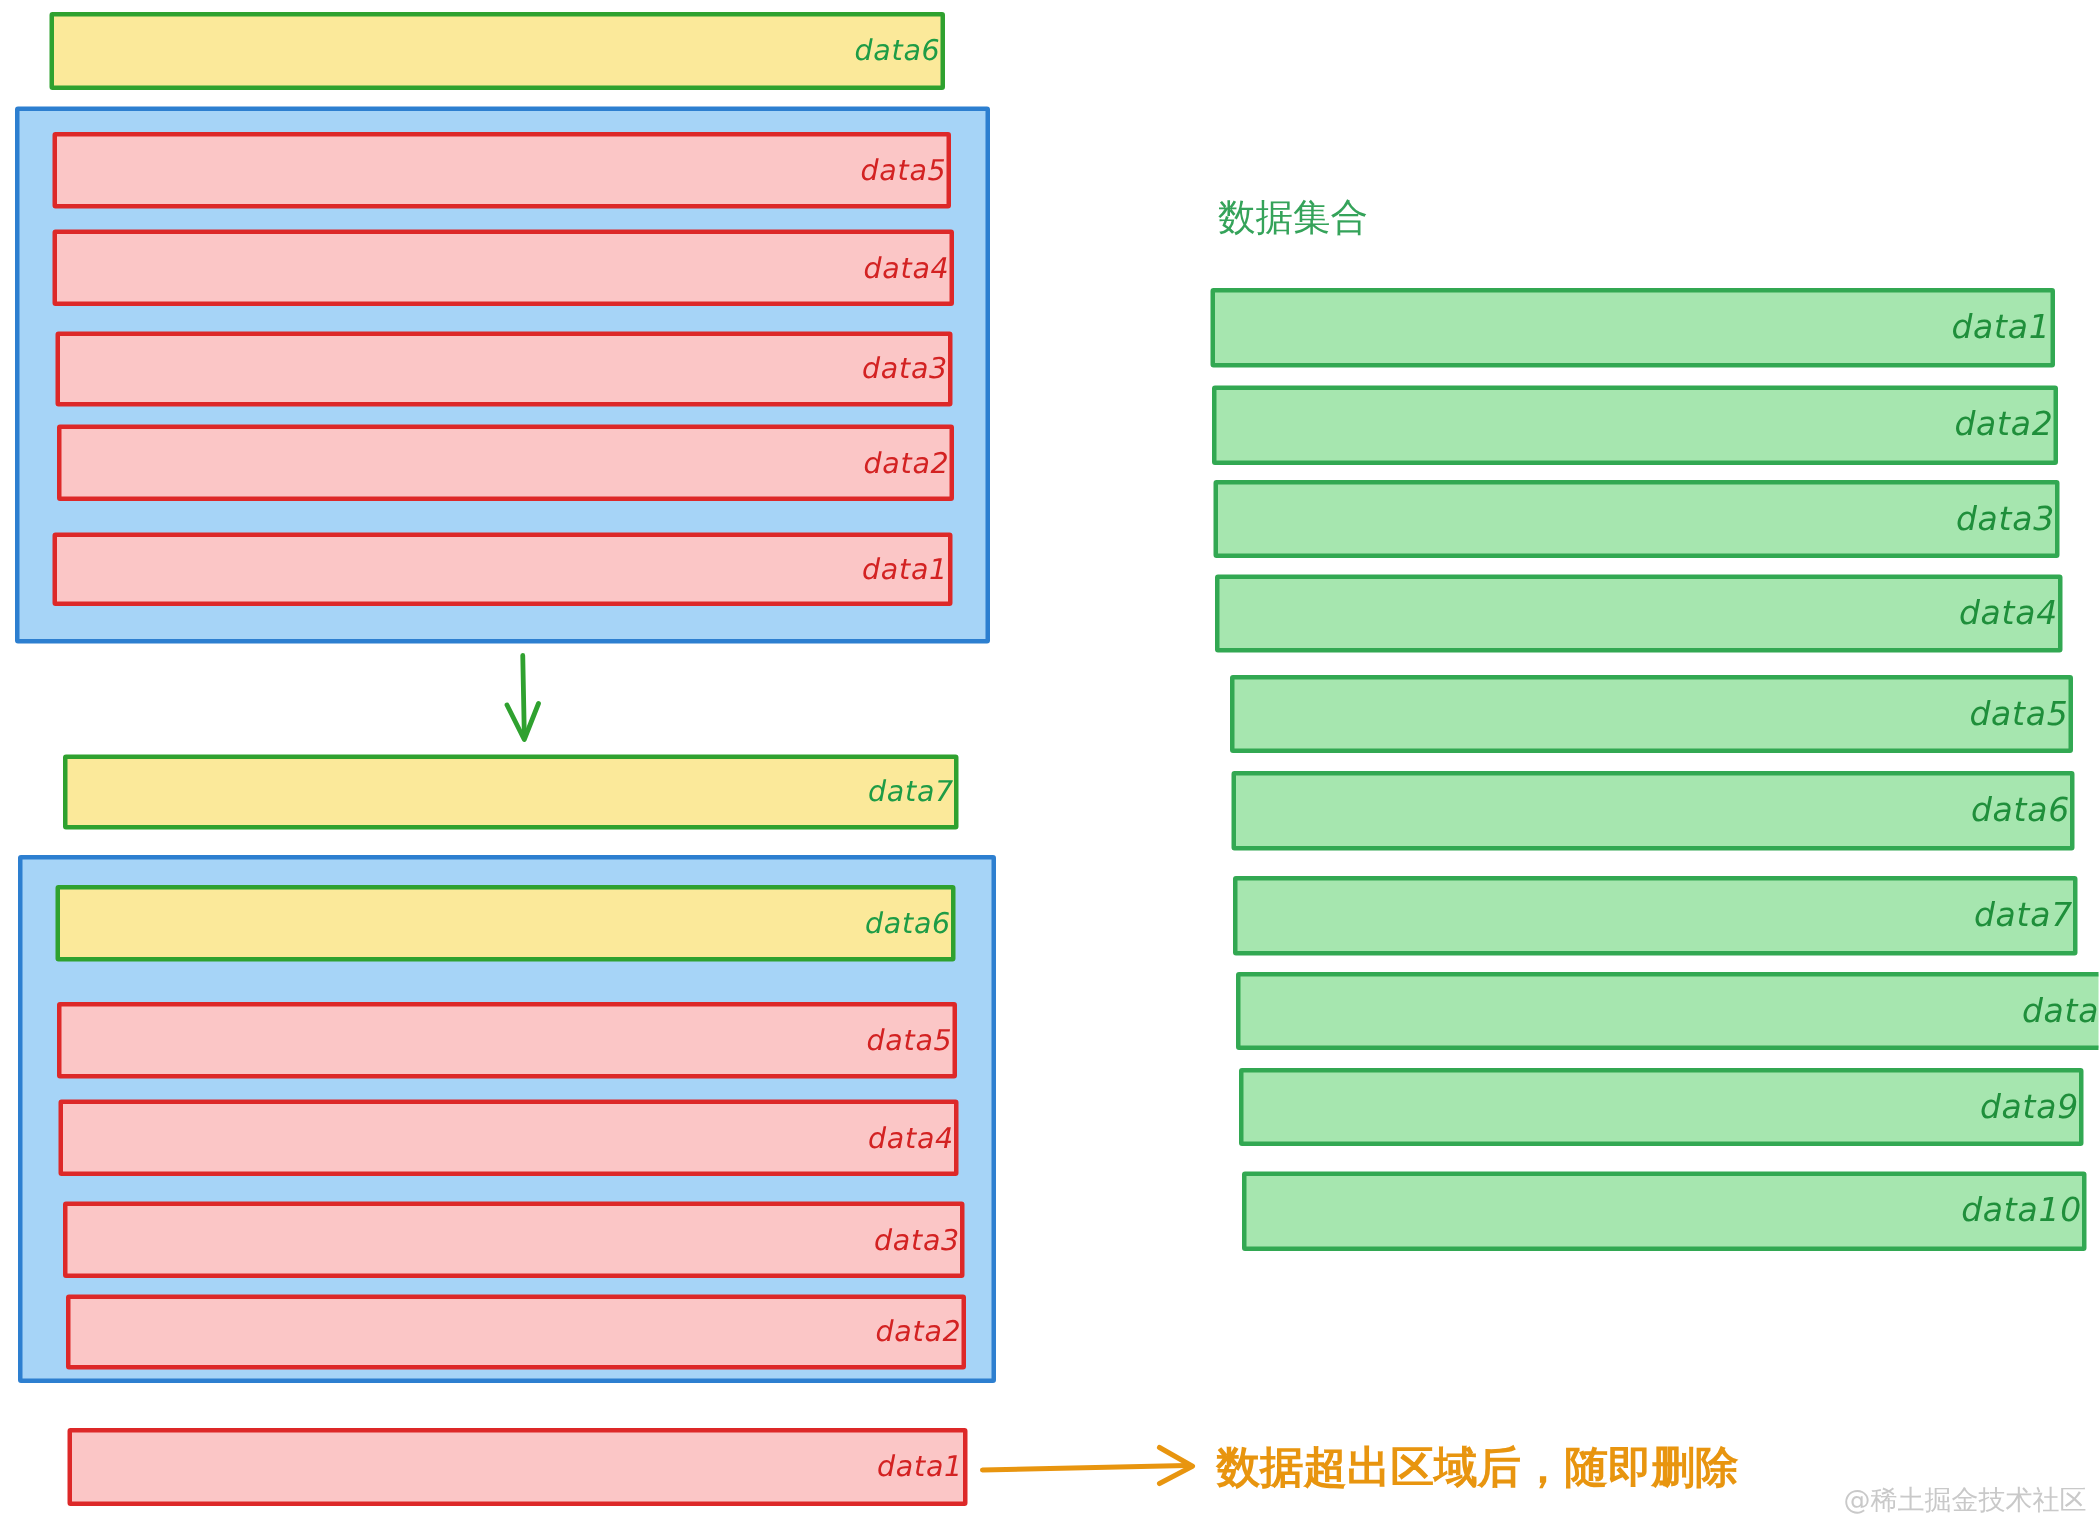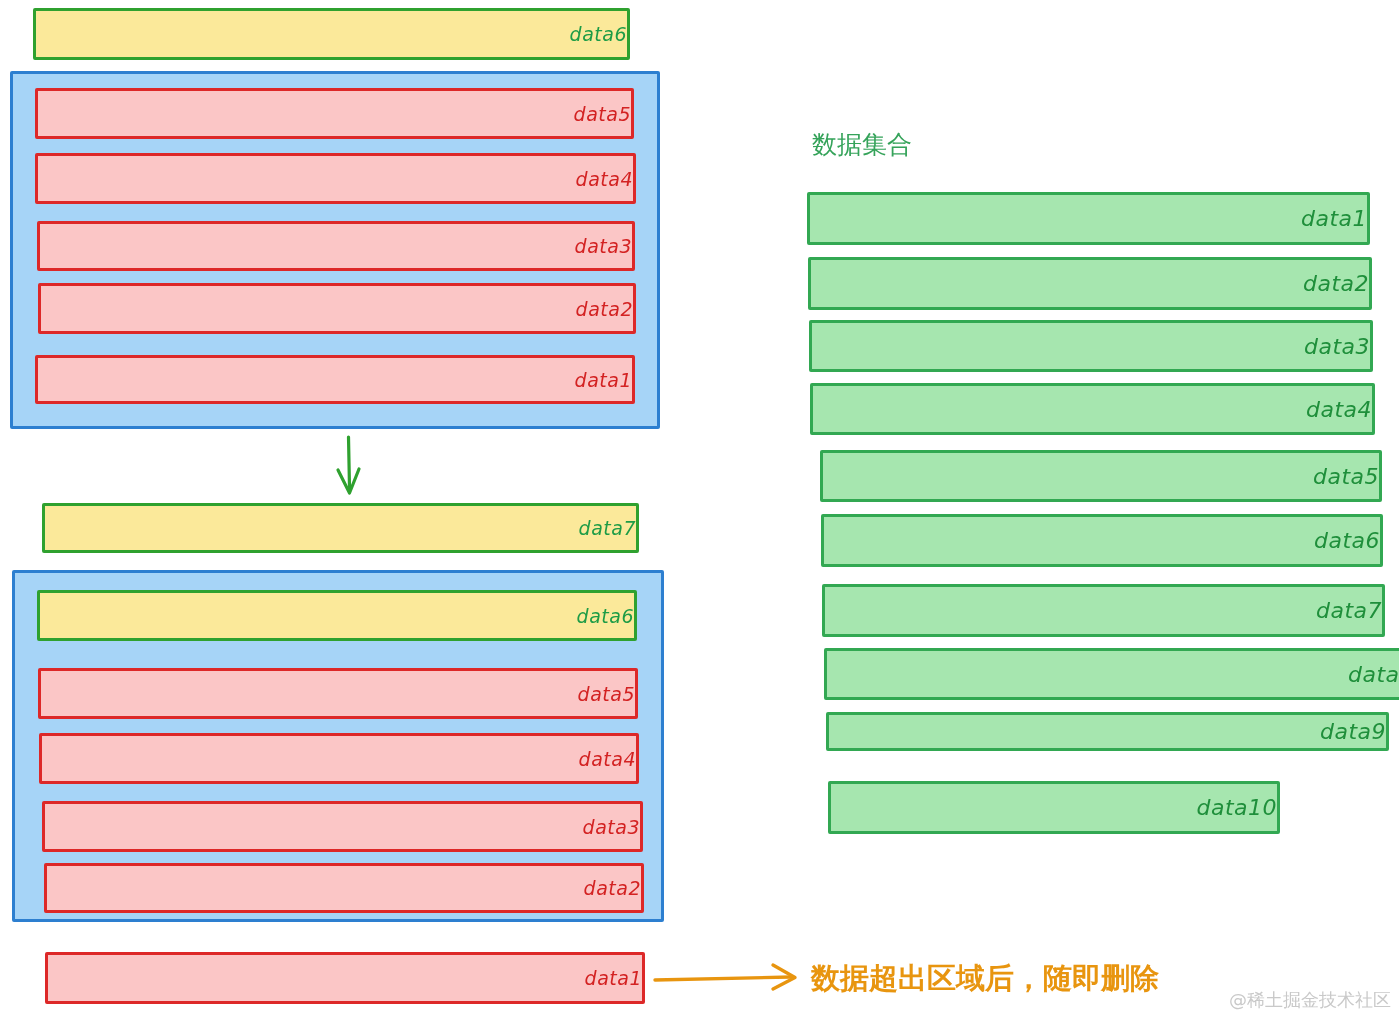--- a/index.html
+++ b/index.html
@@ -184,20 +184,20 @@
 </div>
 <div class="box green" style="left:821px; top:514px; width:562px; height:53px;">
   <span class="box-label">data6</span>
 </div>
 <div class="box green" style="left:822px; top:584px; width:563px; height:53px;">
   <span class="box-label">data7</span>
 </div>
 <div class="box green" style="left:824px; top:648px; width:593px; height:52px;">
   <span class="box-label">data8</span>
 </div>
-<div class="box green" style="left:826px; top:712px; width:563px; height:39px;">
+<div class="box green" style="left:826px; top:712px; width:563px; height:52px;">
   <span class="box-label">data9</span>
 </div>
-<div class="box green" style="left:828px; top:781px; width:452px; height:53px;">
+<div class="box green" style="left:828px; top:781px; width:563px; height:53px;">
   <span class="box-label">data10</span>
 </div>
 
 <div class="watermark" style="left:1229px; top:988px;">@稀土掘金技术社区</div>
 
 </body></html>

